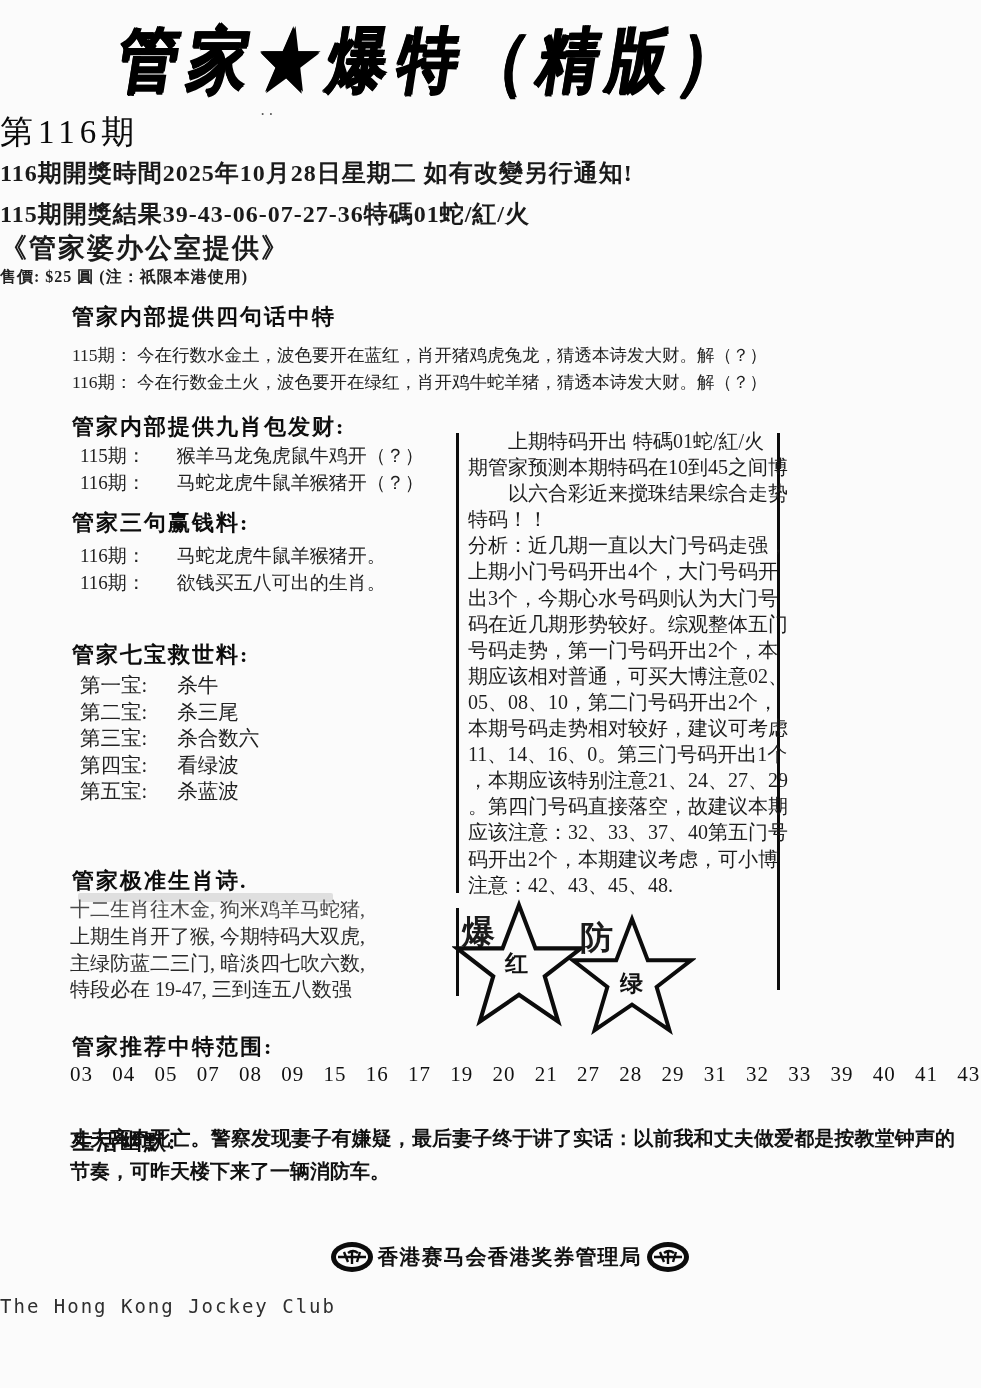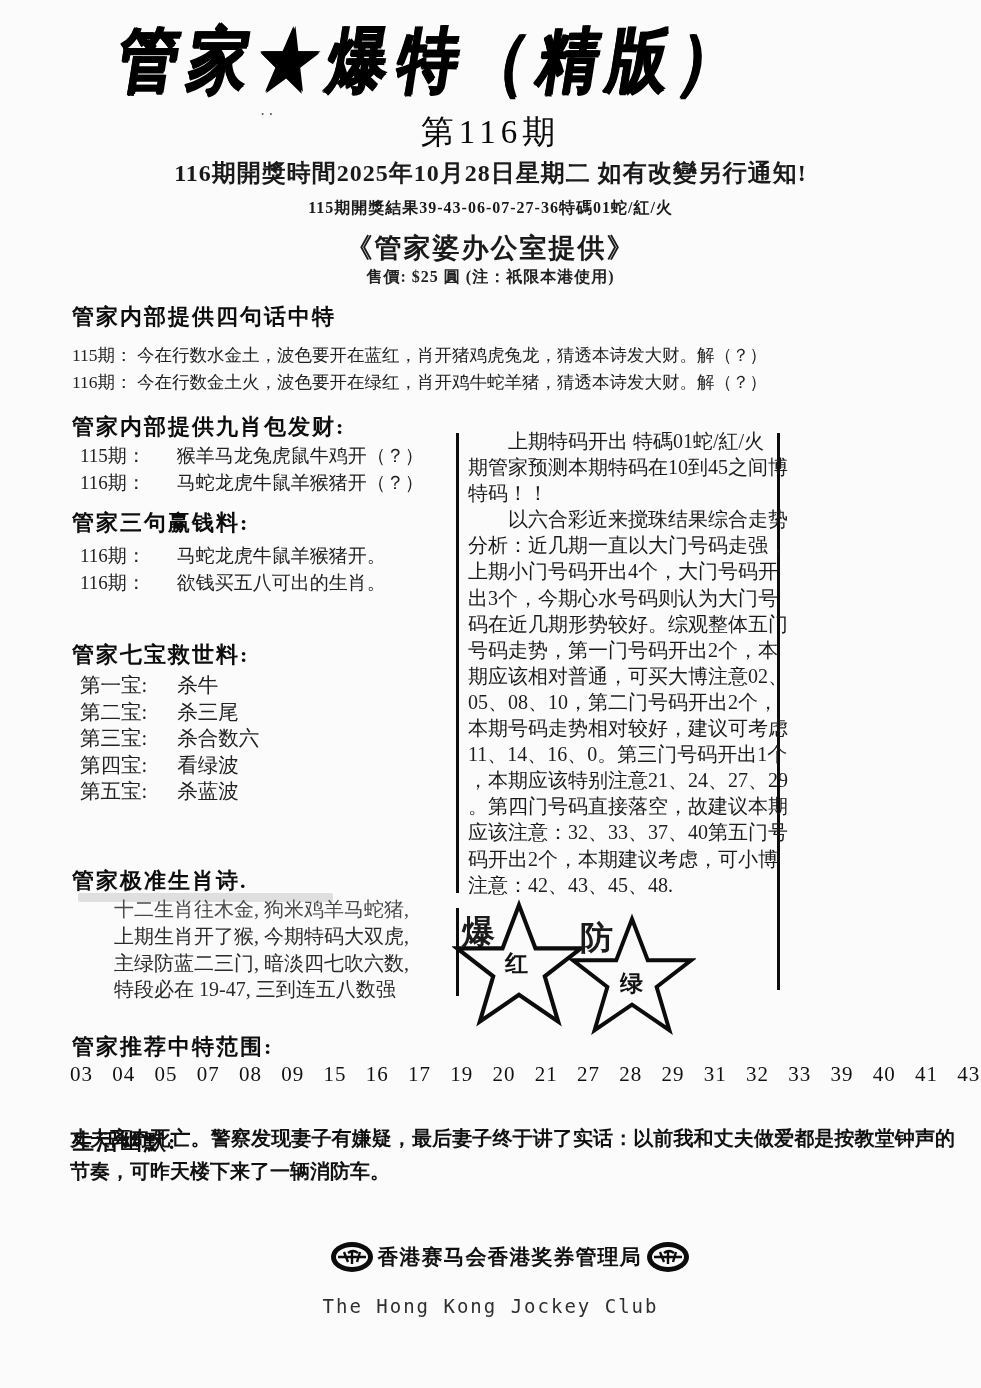--- a/index.html
+++ b/index.html
@@ -2,47 +2,47 @@
 <html><head>
 <meta charset="utf-8">
 <style>
   html,body{margin:0;padding:0;background:#e8e8e8;}
   .page{
     position:relative;width:981px;height:1388px;margin:0 auto;
     background:#fbfbfb;color:#1a1a1a;overflow:hidden;
     font-family:"Liberation Serif","DejaVu Serif",serif;
   }
   .abs{position:absolute;}
-  .centered{left:0;width:981px;text-align:center;}
+  .centered{left:0;width:981px;text-align:left;}
 
   
   .masthead{
     top:20px;left:0;width:981px;text-align:center;padding-right:115px;box-sizing:border-box;
     font-size:60px;font-weight:900;letter-spacing:10px;color:#000;
     transform:skewX(-9deg) scaleY(1.18);transform-origin:center;
     text-shadow:2px 0 0 #000,0 1px 0 #000,1px 2px 0 #000;
     white-space:nowrap;
   }
   .title-dots{top:106px;left:260px;font-size:16px;color:#555;letter-spacing:3px;}
   .issue-no{top:110px;font-size:33px;letter-spacing:5px;color:#0a0a0a;}
   .hdr-line1{top:157px;font-size:24px;font-weight:bold;letter-spacing:1px;}
-  .hdr-line2{top:198px;font-size:16px;font-weight:bold;letter-spacing:1px;}
+  .hdr-line2{top:198px;font-size:24px;font-weight:bold;letter-spacing:1px;}
   .provider{top:230px;font-size:27px;font-weight:bold;letter-spacing:2px;}
   .price{top:267px;font-size:16px;font-weight:bold;letter-spacing:1px;color:#222;}
 
   
   .sec-title{left:72px;font-size:22px;font-weight:bold;letter-spacing:2px;color:#0d0d0d;white-space:nowrap;}
   .row{white-space:nowrap;color:#222;}
   .row .lbl{display:inline-block;}
   .rows-17 .row{font-size:17.5px;line-height:27px;}
   .rows-19 .row{font-size:19px;line-height:27px;}
   .rows-19 .lbl{width:92px;}
   .rows-20 .row{font-size:20.5px;line-height:26.6px;}
   .rows-20 .lbl{width:92px;}
-  .poem .line{font-size:20px;line-height:26.8px;white-space:nowrap;color:#2a2a2a;margin-left:44px;}
+  .poem .line{font-size:20px;line-height:26.8px;white-space:nowrap;color:#2a2a2a;}
   .poem .line:first-child{color:#4a4a4a;}
   .smudge{background:#c9c9c9;opacity:.55;border-radius:2px;}
 
   
   .analysis .line{font-size:20px;line-height:26.1px;white-space:nowrap;color:#1c1c1c;}
   .vrule{background:#0c0c0c;width:3px;}
 
   
   .star-label{font-size:33px;font-weight:bold;color:#1b1b1b;}
   .star-inner{position:absolute;font-size:23px;font-weight:bold;color:#111;}
@@ -137,22 +137,22 @@
       <div class="line">特段必在 19-47, 三到连五八数强</div>
     </div>
 
   <div class="abs vrule" style="left:456px;top:433px;height:460px;"></div>
   <div class="abs vrule" style="left:456px;top:908px;height:88px;"></div>
   <div class="abs vrule" style="left:777px;top:433px;height:557px;"></div>
 
   <div class="abs analysis" style="top:428px;left:468px;width:302px;">
       <div class="line">　　上期特码开出 特碼01蛇/紅/火</div>
       <div class="line">期管家预测本期特码在10到45之间博</div>
+      <div class="line">　　以六合彩近来搅珠结果综合走势</div>
       <div class="line">特码！！</div>
-      <div class="line">　　以六合彩近来搅珠结果综合走势</div>
       <div class="line">分析：近几期一直以大门号码走强，</div>
       <div class="line">上期小门号码开出4个，大门号码开</div>
       <div class="line">出3个，今期心水号码则认为大门号</div>
       <div class="line">码在近几期形势较好。综观整体五门</div>
       <div class="line">号码走势，第一门号码开出2个，本</div>
       <div class="line">期应该相对普通，可买大博注意02、</div>
       <div class="line">05、08、10，第二门号码开出2个，</div>
       <div class="line">本期号码走势相对较好，建议可考虑</div>
       <div class="line">11、14、16、0。第三门号码开出1个</div>
       <div class="line">，本期应该特别注意21、24、27、29</div>

